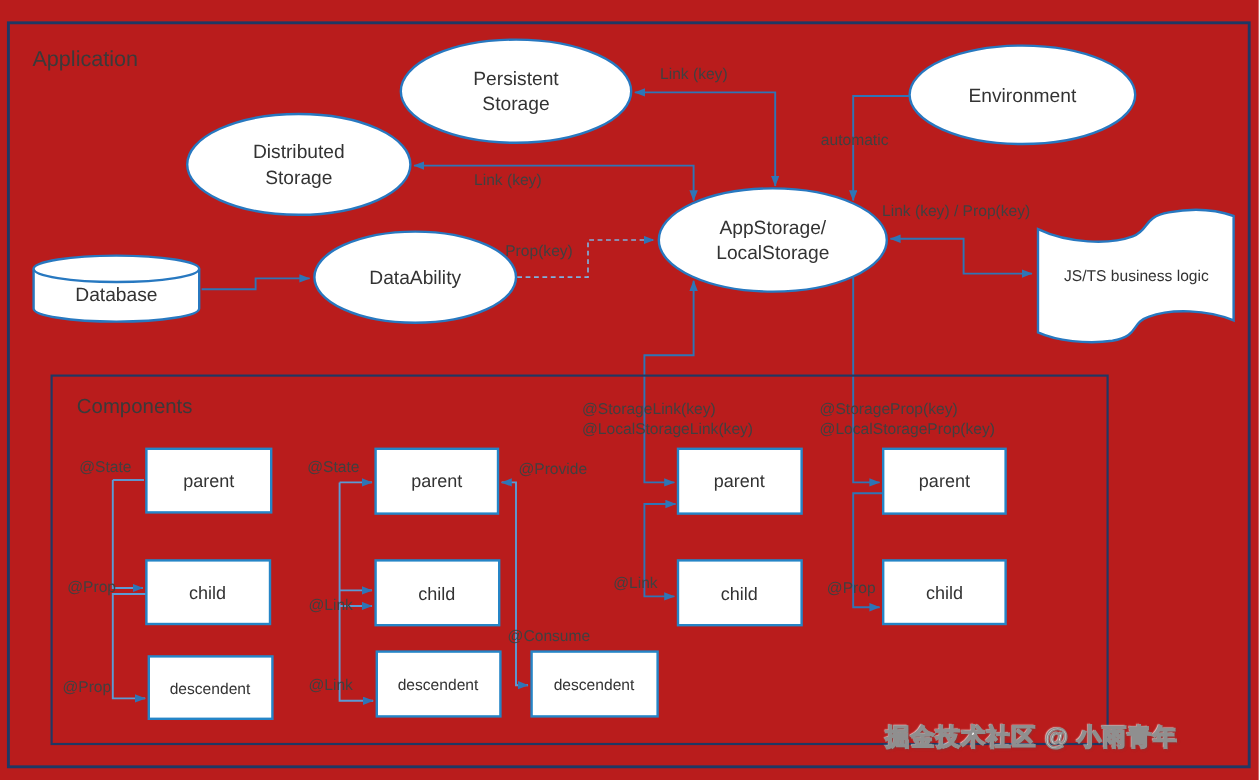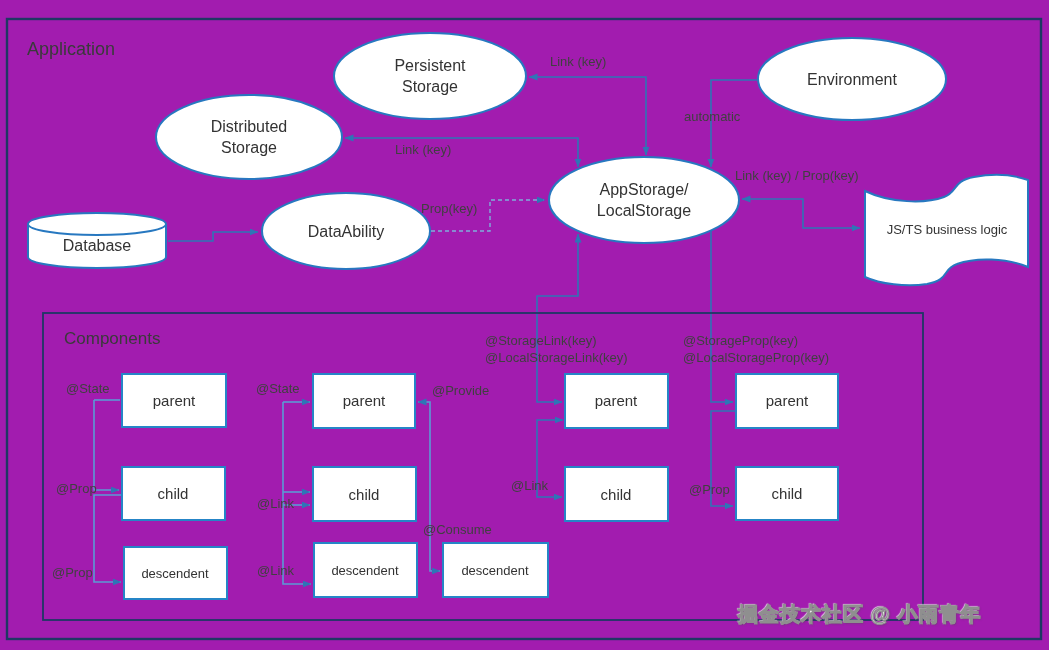--- a/index.html
+++ b/index.html
@@ -1,17 +1,17 @@
 <!DOCTYPE html>
 <html><head>
 <meta charset="utf-8">
 <style>
   html,body{margin:0;padding:0;background:#ffffff;}
   #stage{
-    position:relative;width:1049px;height:650px;background:#a21caf;overflow:hidden;
+    position:relative;width:1049px;height:650px;background:#b91c1c;overflow:hidden;
     font-family:"Liberation Sans",sans-serif;
   }
   svg{position:absolute;left:0;top:0;}
   .node-text{fill:#333333;font-size:16px;text-anchor:middle;}
   .box-text{fill:#333333;font-size:15px;text-anchor:middle;}
   .box-text-sm{fill:#333333;font-size:13px;text-anchor:middle;}
   .lbl{fill:#404040;font-size:13px;}
   .title-lbl{fill:#3a3a3a;font-size:18px;}
   .comp-lbl{fill:#3a3a3a;font-size:17px;}
   .shape{fill:#ffffff;stroke:#2778c0;stroke-width:2;}

